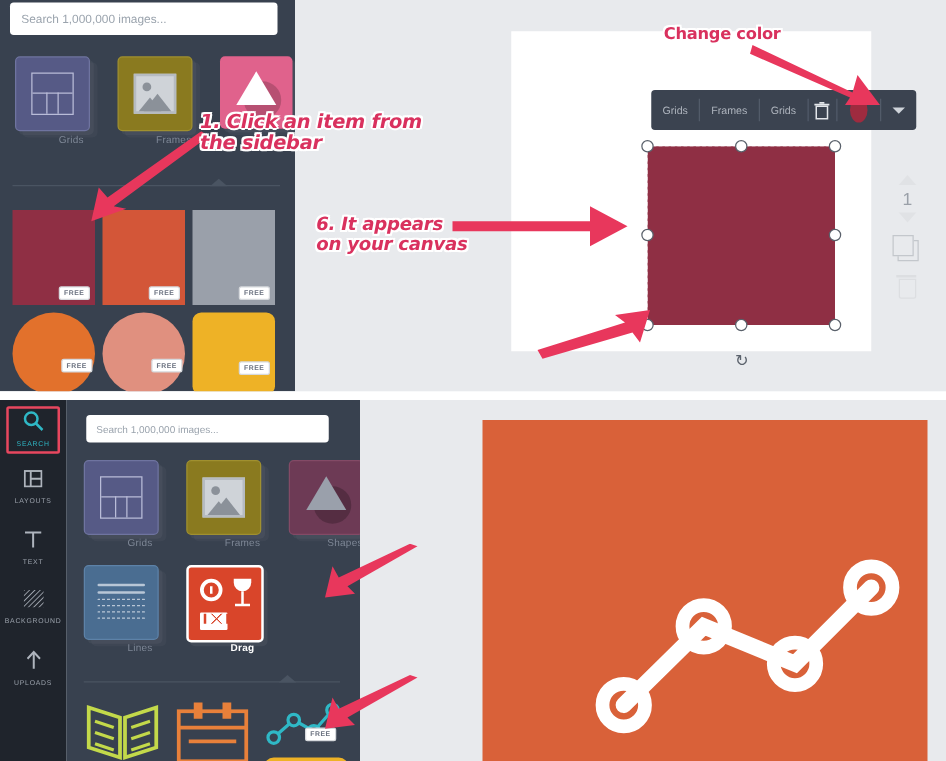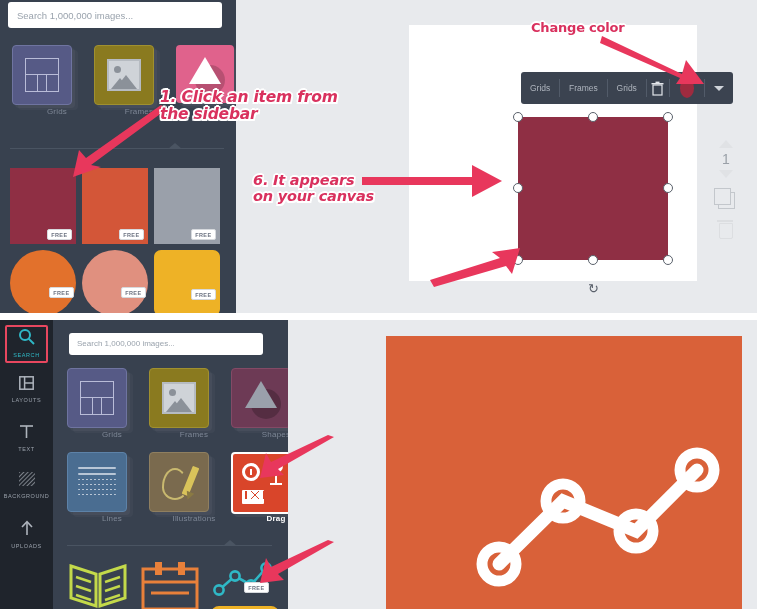--- a/index.html
+++ b/index.html
@@ -361,30 +361,20 @@
                 <i></i>
                 <i class="d"></i>
                 <i class="d"></i>
                 <i class="d"></i>
                 <i class="d"></i>
           </div>
         </div>
         <div class="cat-label">Lines</div>
       </div>
       <div style="position:relative;">
-        <div class="cat illus">
-          <div class="illus-glyph">
-            <div class="squig"></div>
-                <div class="pencil"></div>
-                <div class="ptip"></div>
-          </div>
-        </div>
-        <div class="cat-label">Illustrations</div>
-      </div>
-      <div style="position:relative;">
         <div class="cat icons sel">
           <div class="icons-glyph">
             <div class="clock"></div>
                 <div class="glass"></div>
                 <div class="stem"></div>
                 <div class="base"></div>
                 <div class="env"></div>
           </div>
         </div>
         <div class="cat-label sel">Drag</div>

